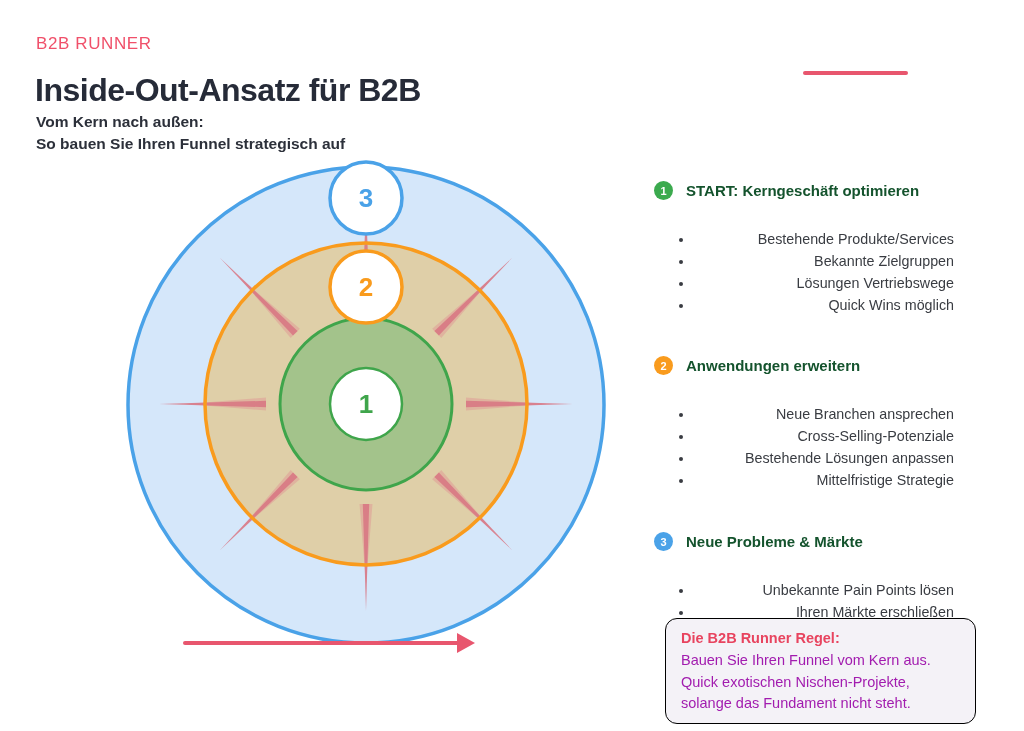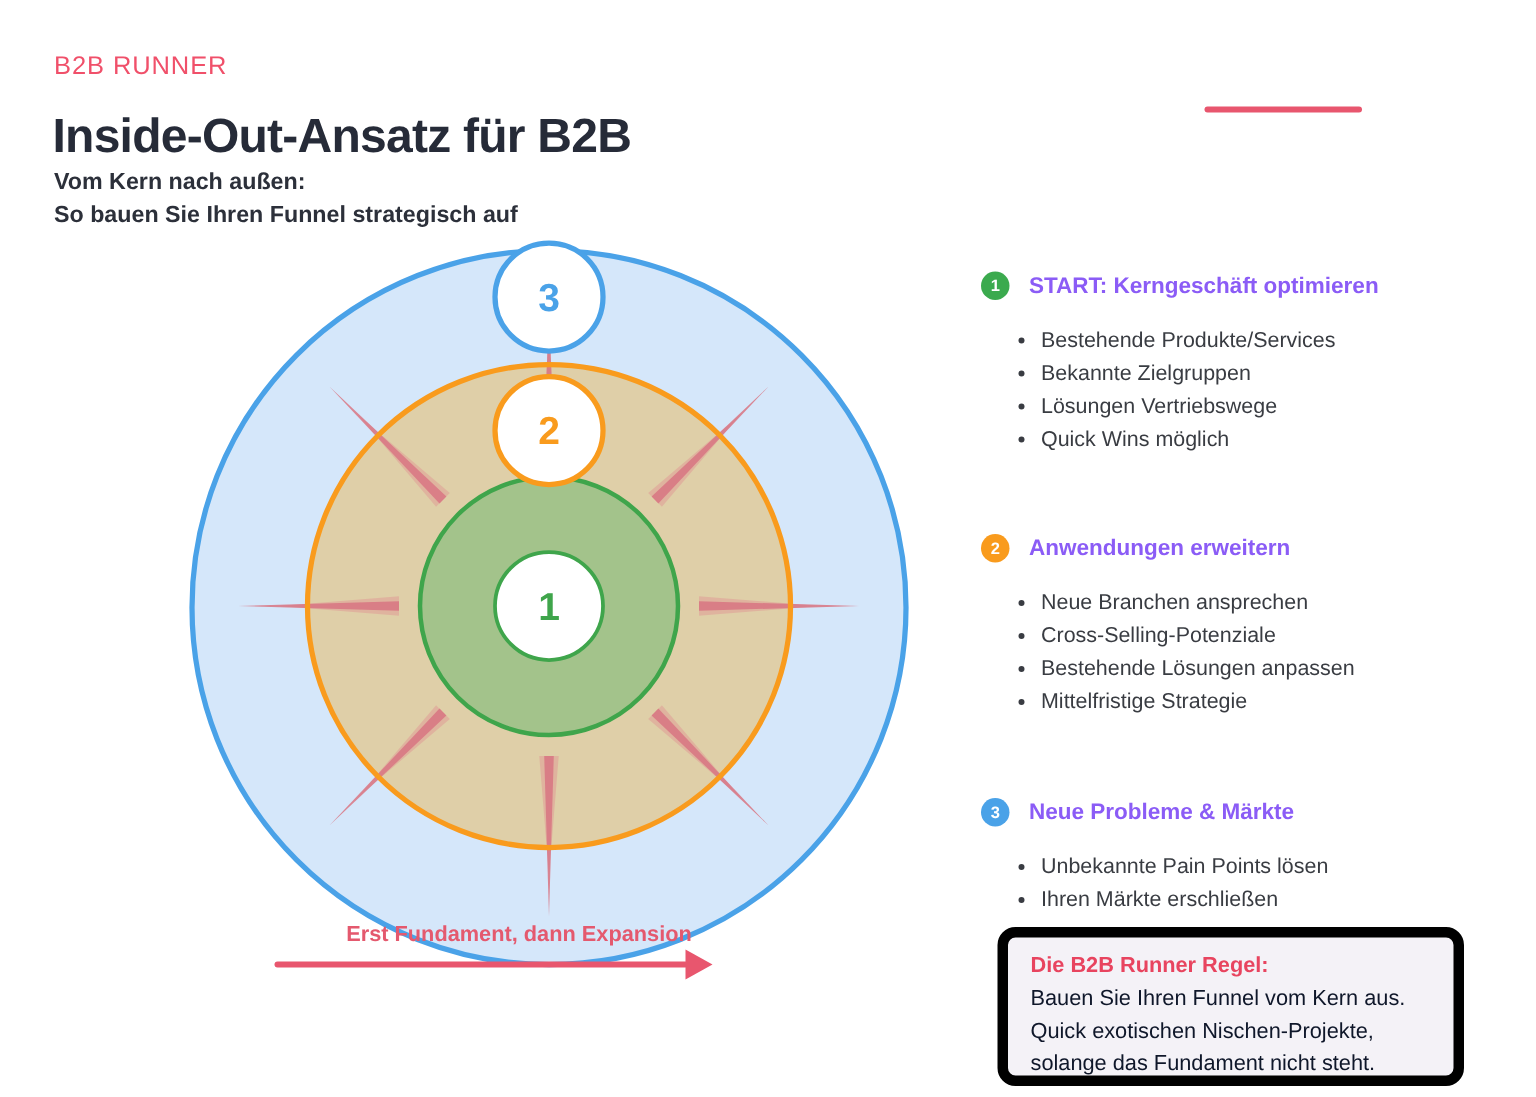--- a/index.html
+++ b/index.html
@@ -48,33 +48,33 @@
   .legend-item.i3 { top:532px; }
   .legend-head { display:flex; align-items:center; gap:13px; }
   .badge {
     width:19px; height:19px; border-radius:50%; flex:0 0 19px;
     display:flex; align-items:center; justify-content:center;
     color:#ffffff; font-size:11px; font-weight:700;
   }
   .badge.green  { background:#3baa4e; }
   .badge.orange { background:#f99b1d; }
   .badge.blue   { background:#4aa2e8; }
-  .legend-title { font-size:15px; font-weight:700; color:#8b5cf6; }
-  .legend-item ul { margin:16px 0 0 40px; }
+  .legend-title { font-size:15px; font-weight:700; color:#14532d; }
+  .legend-item ul { margin:28px 0 0 40px;text-align:right; }
   .legend-item li {
     font-size:14.3px; line-height:22px; color:#393c42;
   }
   
   .rule-box {
     position:absolute; left:665px; top:618px; width:311px; height:106px;
-    background:#f4f2f7; border:7px solid #000000; border-radius:12px;
+    background:#f4f2f7; border:1px solid #000000; border-radius:12px;
     padding:11px 15px;
   }
   .rule-title { font-size:14.5px; font-weight:700; color:#e8445f; margin-bottom:4px; }
-  .rule-line { font-size:14.5px; line-height:21.5px; color:#0f172a; }
+  .rule-line { font-size:14.5px; line-height:21.5px; color:#a21caf; }
 </style>
 </head>
 <body>
 
 <div class="canvas">
 
   <div class="brand">B2B RUNNER</div>
   <h1 class="title">Inside-Out-Ansatz für B2B</h1>
   <div class="subtitle l2">So bauen Sie Ihren Funnel strategisch auf</div>
   <div class="subtitle l1">Vom Kern nach außen:</div>
@@ -118,21 +118,20 @@
     <circle cx="366" cy="404" r="36" fill="#ffffff" stroke="#3fa54b" stroke-width="2.5"></circle>
     <text x="366" y="413" text-anchor="middle" font-size="26" fill="#3fa54b">1</text>
 
     <circle cx="366" cy="287" r="36" fill="#ffffff" stroke="#f99b1d" stroke-width="3.5"></circle>
     <text x="366" y="296" text-anchor="middle" font-size="26" fill="#f99b1d">2</text>
 
     <circle cx="366" cy="198" r="36" fill="#ffffff" stroke="#4aa2e8" stroke-width="3.5"></circle>
     <text x="366" y="207" text-anchor="middle" font-size="26" fill="#4aa2e8">3</text>
   </svg>
 
-  <div class="caption">Erst Fundament, dann Expansion</div>
   <div class="arrow-line"></div>
   <div class="arrow-head"></div>
 
   <section>
 
     <div class="legend-item i1">
       <div class="legend-head">
         <span class="badge green">1</span>
         <span class="legend-title">START: Kerngeschäft optimieren</span>
       </div>

